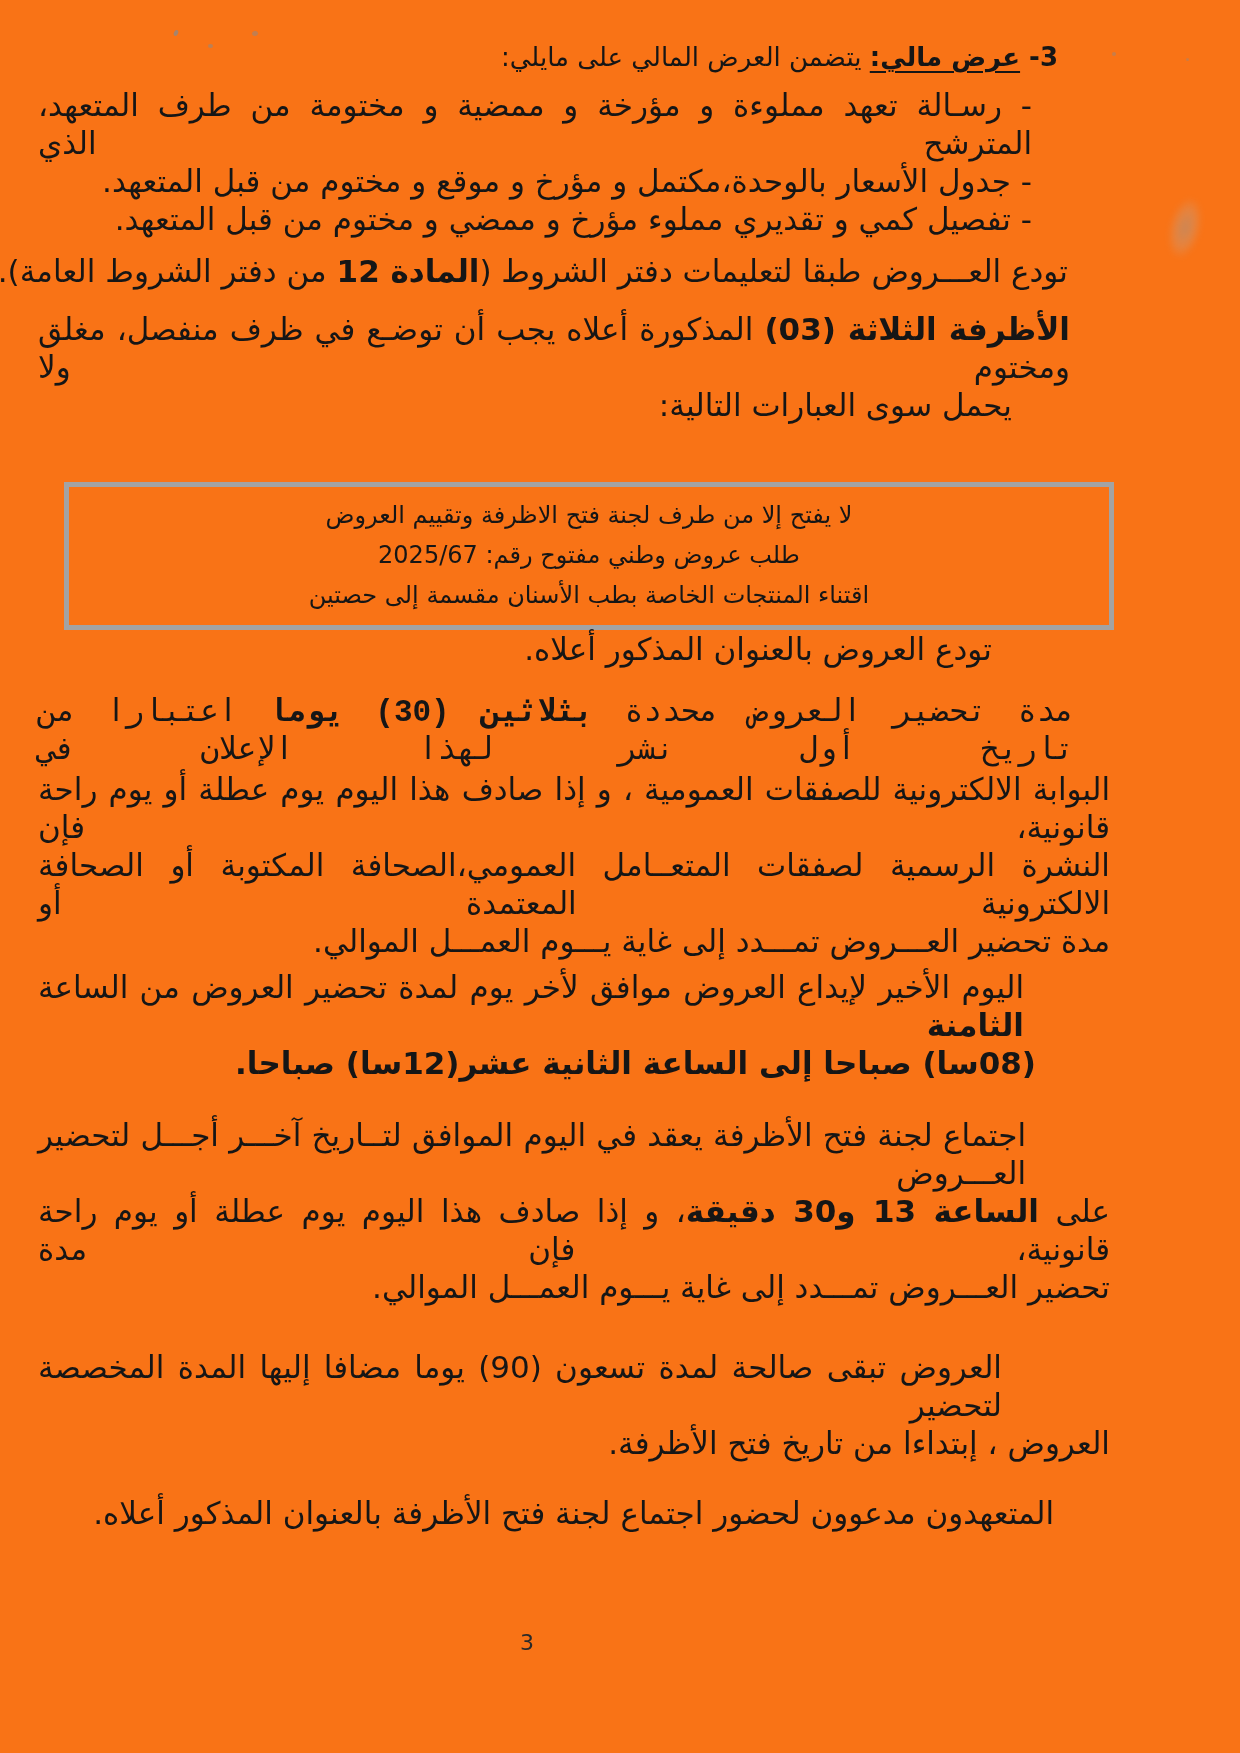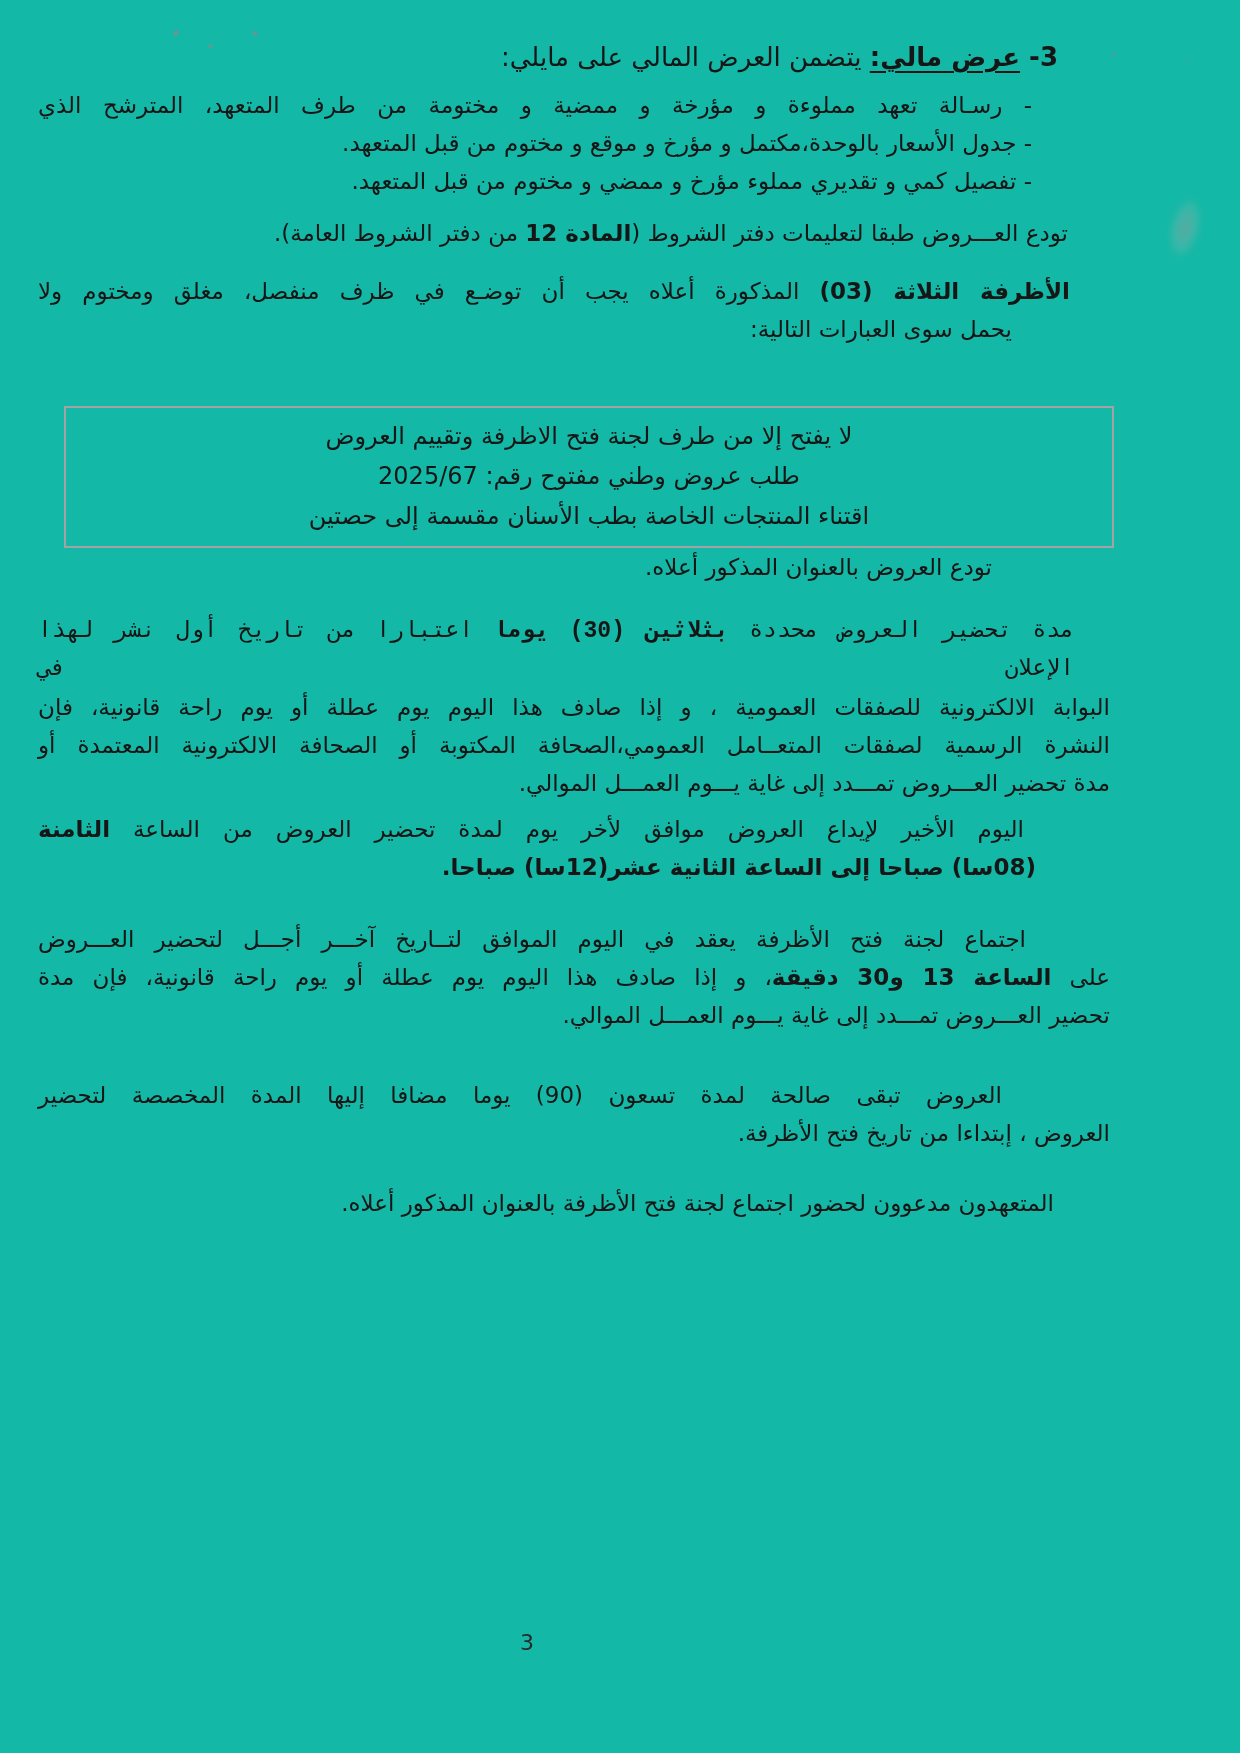--- a/index.html
+++ b/index.html
@@ -1,38 +1,38 @@
 <!DOCTYPE html>
 <html lang="ar"><head>
 <meta charset="utf-8">
 <style>
   html,body{margin:0;padding:0;background:#e8e8e8;}
   .page{
     position:relative;
     width:1240px;height:1753px;
     margin:0 auto;
-    background:#14b8a6;
+    background:#f97316;
     color:#161616;
     font-family:"DejaVu Sans",sans-serif;
     direction:rtl;
     overflow:hidden;
   }
   .content{position:absolute;top:34px;right:130px;left:38px;}
-  .ln{font-size:23px;line-height:38px;white-space:nowrap;text-align:right;}
+  .ln{font-size:31px;line-height:38px;white-space:nowrap;text-align:right;}
   .just{white-space:normal;text-align:justify;text-align-last:justify;}
   .head{font-size:26px;line-height:46px;padding-right:52px;}
   .run-b{font-weight:bold;}
   .run-u{text-decoration:underline;text-decoration-thickness:2px;text-underline-offset:5px;}
   .bullet{padding-right:78px;}
   .b1b{padding-right:150px;margin:0;}
   .p1{padding-right:42px;margin-top:14px;}
   .p2a{padding-right:40px;margin-top:20px;}
   .p2b{padding-right:98px;}
   .envbox{
-    border:2px solid #a3a3a3;
+    border:5px solid #a3a3a3;
     margin:58px -4px 0 26px;
     padding:8px 12px 10px;
   }
   .ctr{text-align:center;white-space:normal;font-size:24px;line-height:40px;}
   .p3{padding-right:118px;}
   .p4a{padding-right:36px;margin-top:26px;font-family:Liberation Mono, monospace;}
   .p4e{padding-right:86px;margin-top:8px;}
   .p4f{padding-right:74px;}
   .p5a{padding-right:84px;margin-top:34px;}
   .p6a{padding-right:108px;margin-top:42px;}

